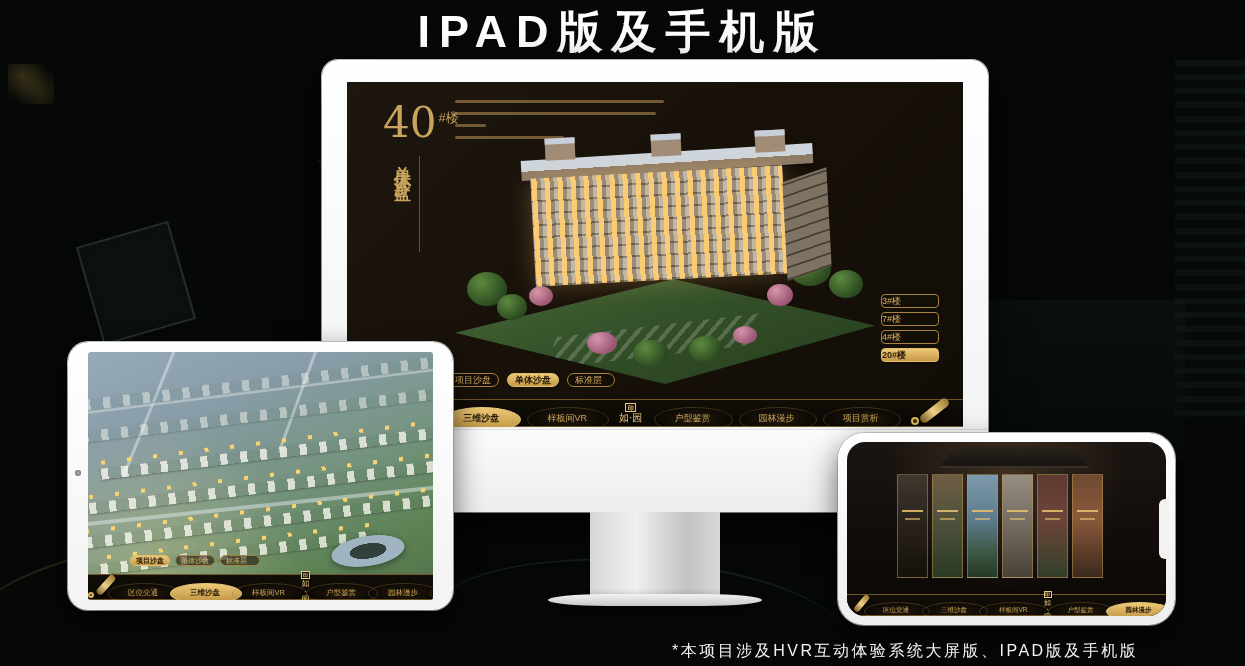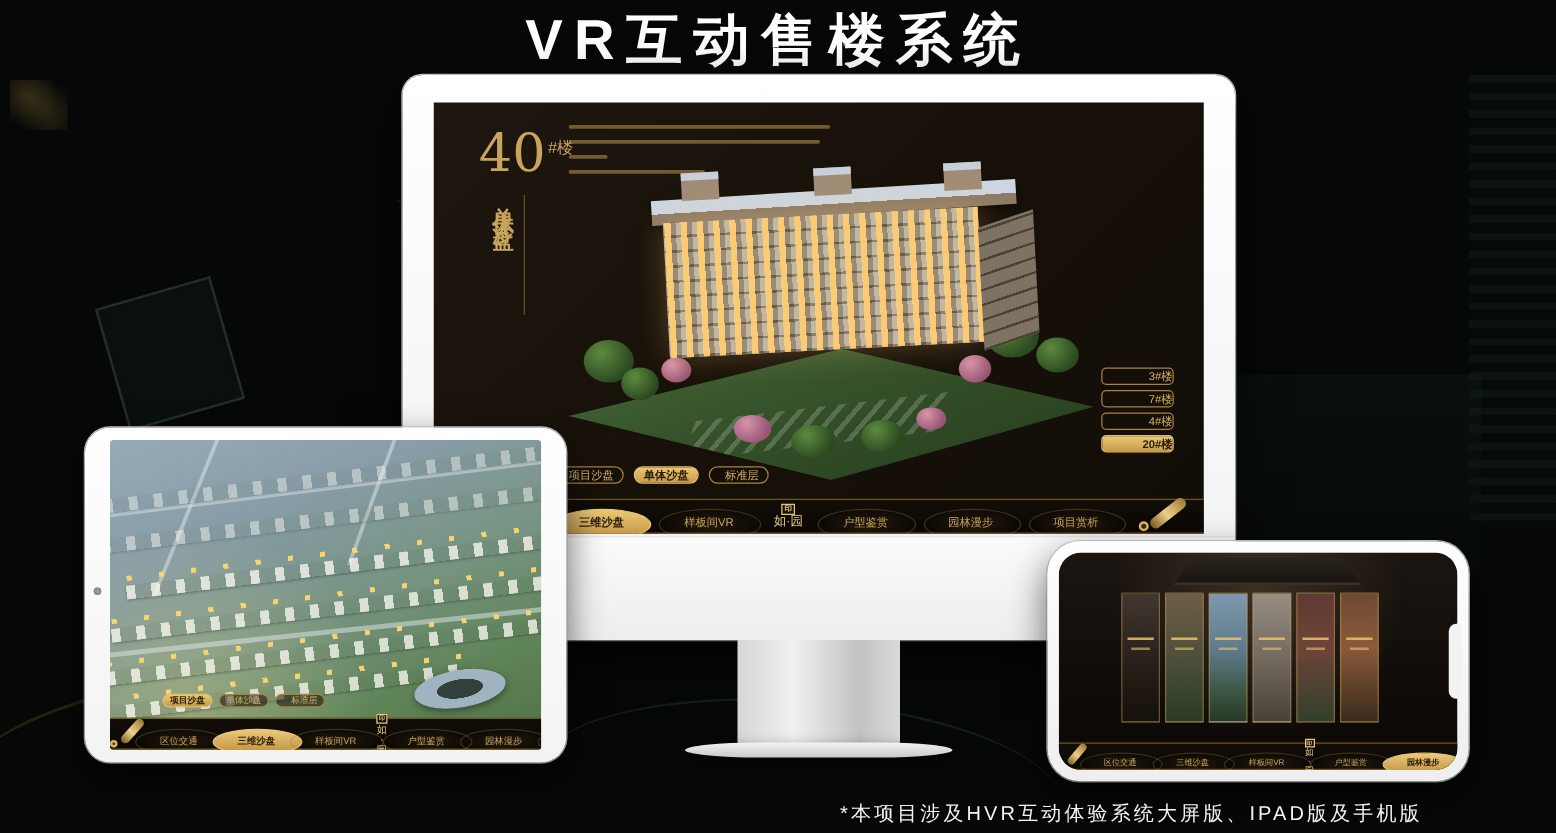--- a/index.html
+++ b/index.html
@@ -52,21 +52,21 @@
   }
   .footnote {
     position:absolute; left:672px; top:641px;
     font-size:16px; letter-spacing:2.5px; color:#f2f2f2;
   }
 
   
   .pill {
     display:inline-block; border:1px solid #a8823f; border-radius:8px;
     color:#d6b066; background:rgba(20,14,6,.55);
-    text-align:right; cursor:pointer;
+    text-align:left; cursor:pointer;
   }
   .pill.active { background:linear-gradient(180deg,#ecc877,#c79a47); color:#2a1d0a; border-color:#e2bd6d; font-weight:bold; }
 
   .gold-bar {
     position:absolute; left:0; right:0; bottom:0;
     background:linear-gradient(180deg,#120d07,#0a0704);
     border-top:1px solid #6e5526; border-bottom:1px solid #6e5526;
     display:flex; align-items:center; justify-content:space-evenly;
   }
   .bar-item { position:relative; color:#c9a258; white-space:nowrap; cursor:pointer; padding:1px 16px;margin-top:11px; }
@@ -275,21 +275,21 @@
   <div class="bg-gold-smudge"></div>
   <div class="bg-frame"></div>
   <div class="bg-road1"></div>
   <div class="bg-road2"></div>
   <div class="bg-road3"></div>
   <div class="bg-road4"></div>
   <div class="bg-right-bldg"></div>
   <div class="bg-right-mass"></div>
 </div>
 
-<div class="page-title">VR互动售楼系统</div>
+<div class="page-title">IPAD版及手机版</div>
 
 <div class="monitor">
   <div class="m-screen">
 
     <div class="m-title-no">
       <span>40</span><sup>#楼</sup>
     </div>
     <div class="m-title-sub">单体沙盘</div>
     <div class="m-title-rule"></div>
 

